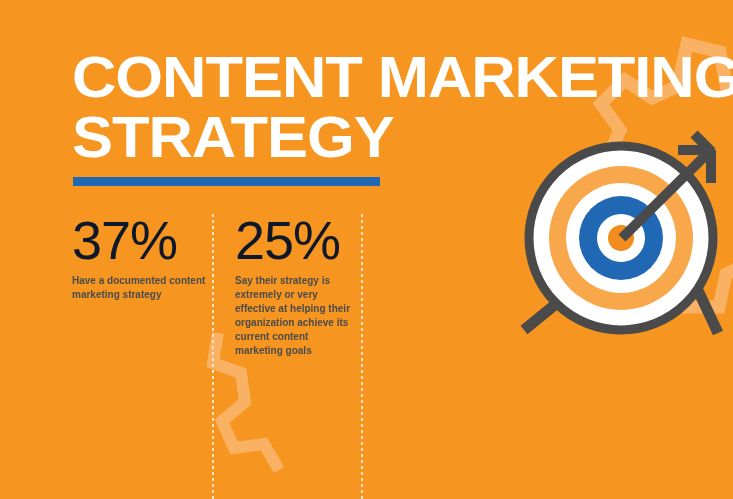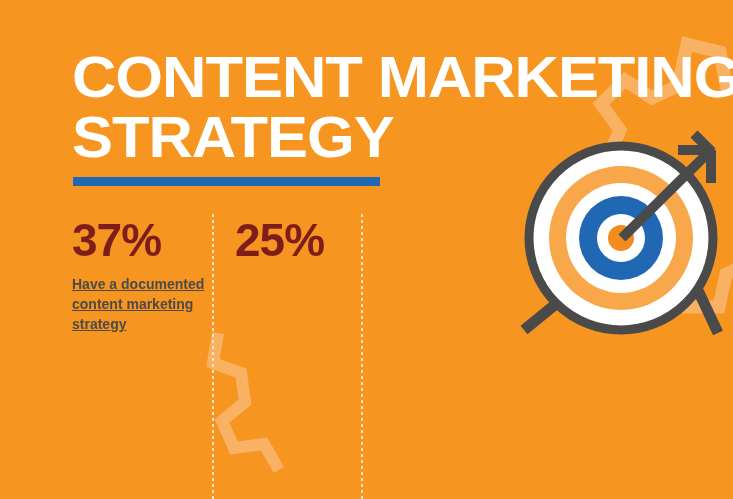--- a/index.html
+++ b/index.html
@@ -79,37 +79,36 @@
   }
   .stat-col {
     position: relative;
     box-sizing: border-box;
   }
   .stat-col-0 { width: 150px; padding-right: 16px; }
   .stat-col-1 { width: 148px; padding-left: 13px; padding-right: 12px; }
   .stat-col-2 { width: 132px; padding-left: 13px; }
 
   .stat-value {
-    color: #7f1d1d;
+    color: #0f172a;
     font-family: "Liberation Sans Narrow", "Liberation Sans", sans-serif;
-    font-weight: bold;
-    font-size: 46px;
+    font-weight: normal;
+    font-size: 54px;
     line-height: 52px;
     letter-spacing: -1px;
     margin: 0 0 8px 0;
     white-space: nowrap;
   }
   .stat-desc {
     color: #4b4b4b;
     font-family: "Liberation Sans", sans-serif;
     font-weight: bold;
-    font-size: 14px;
-    line-height: 20px;
+    font-size: 10px;
+    line-height: 14px;
     margin: 0;
-    text-decoration: underline;
   }
 
   
   .divider {
     position: absolute;
     top: 0;
     width: 2px;
     height: 285px;
     background-image: linear-gradient(
       to bottom,
@@ -178,20 +177,21 @@
   <div id="stats-row">
 
     <div class="stat-col stat-col-0">
       <div class="stat-value">37%</div>
       <div class="stat-desc">Have a documented content marketing strategy</div>
     </div>
 
 
     <div class="stat-col stat-col-2">
       <div class="stat-value">25%</div>
+      <div class="stat-desc">Say their strategy is extremely or very effective at helping their organization achieve its current content marketing goals</div>
     </div>
 
     <div class="divider" id="divider-1"></div>
     <div class="divider" id="divider-2"></div>
   </div>
 
   <svg id="target-illustration" viewBox="0 0 263 245" xmlns="http://www.w3.org/2000/svg" aria-hidden="true">
 
     <g stroke="#4a4a4a" stroke-width="11" stroke-linecap="butt">
       <line x1="18" y1="202" x2="72" y2="158"></line>

